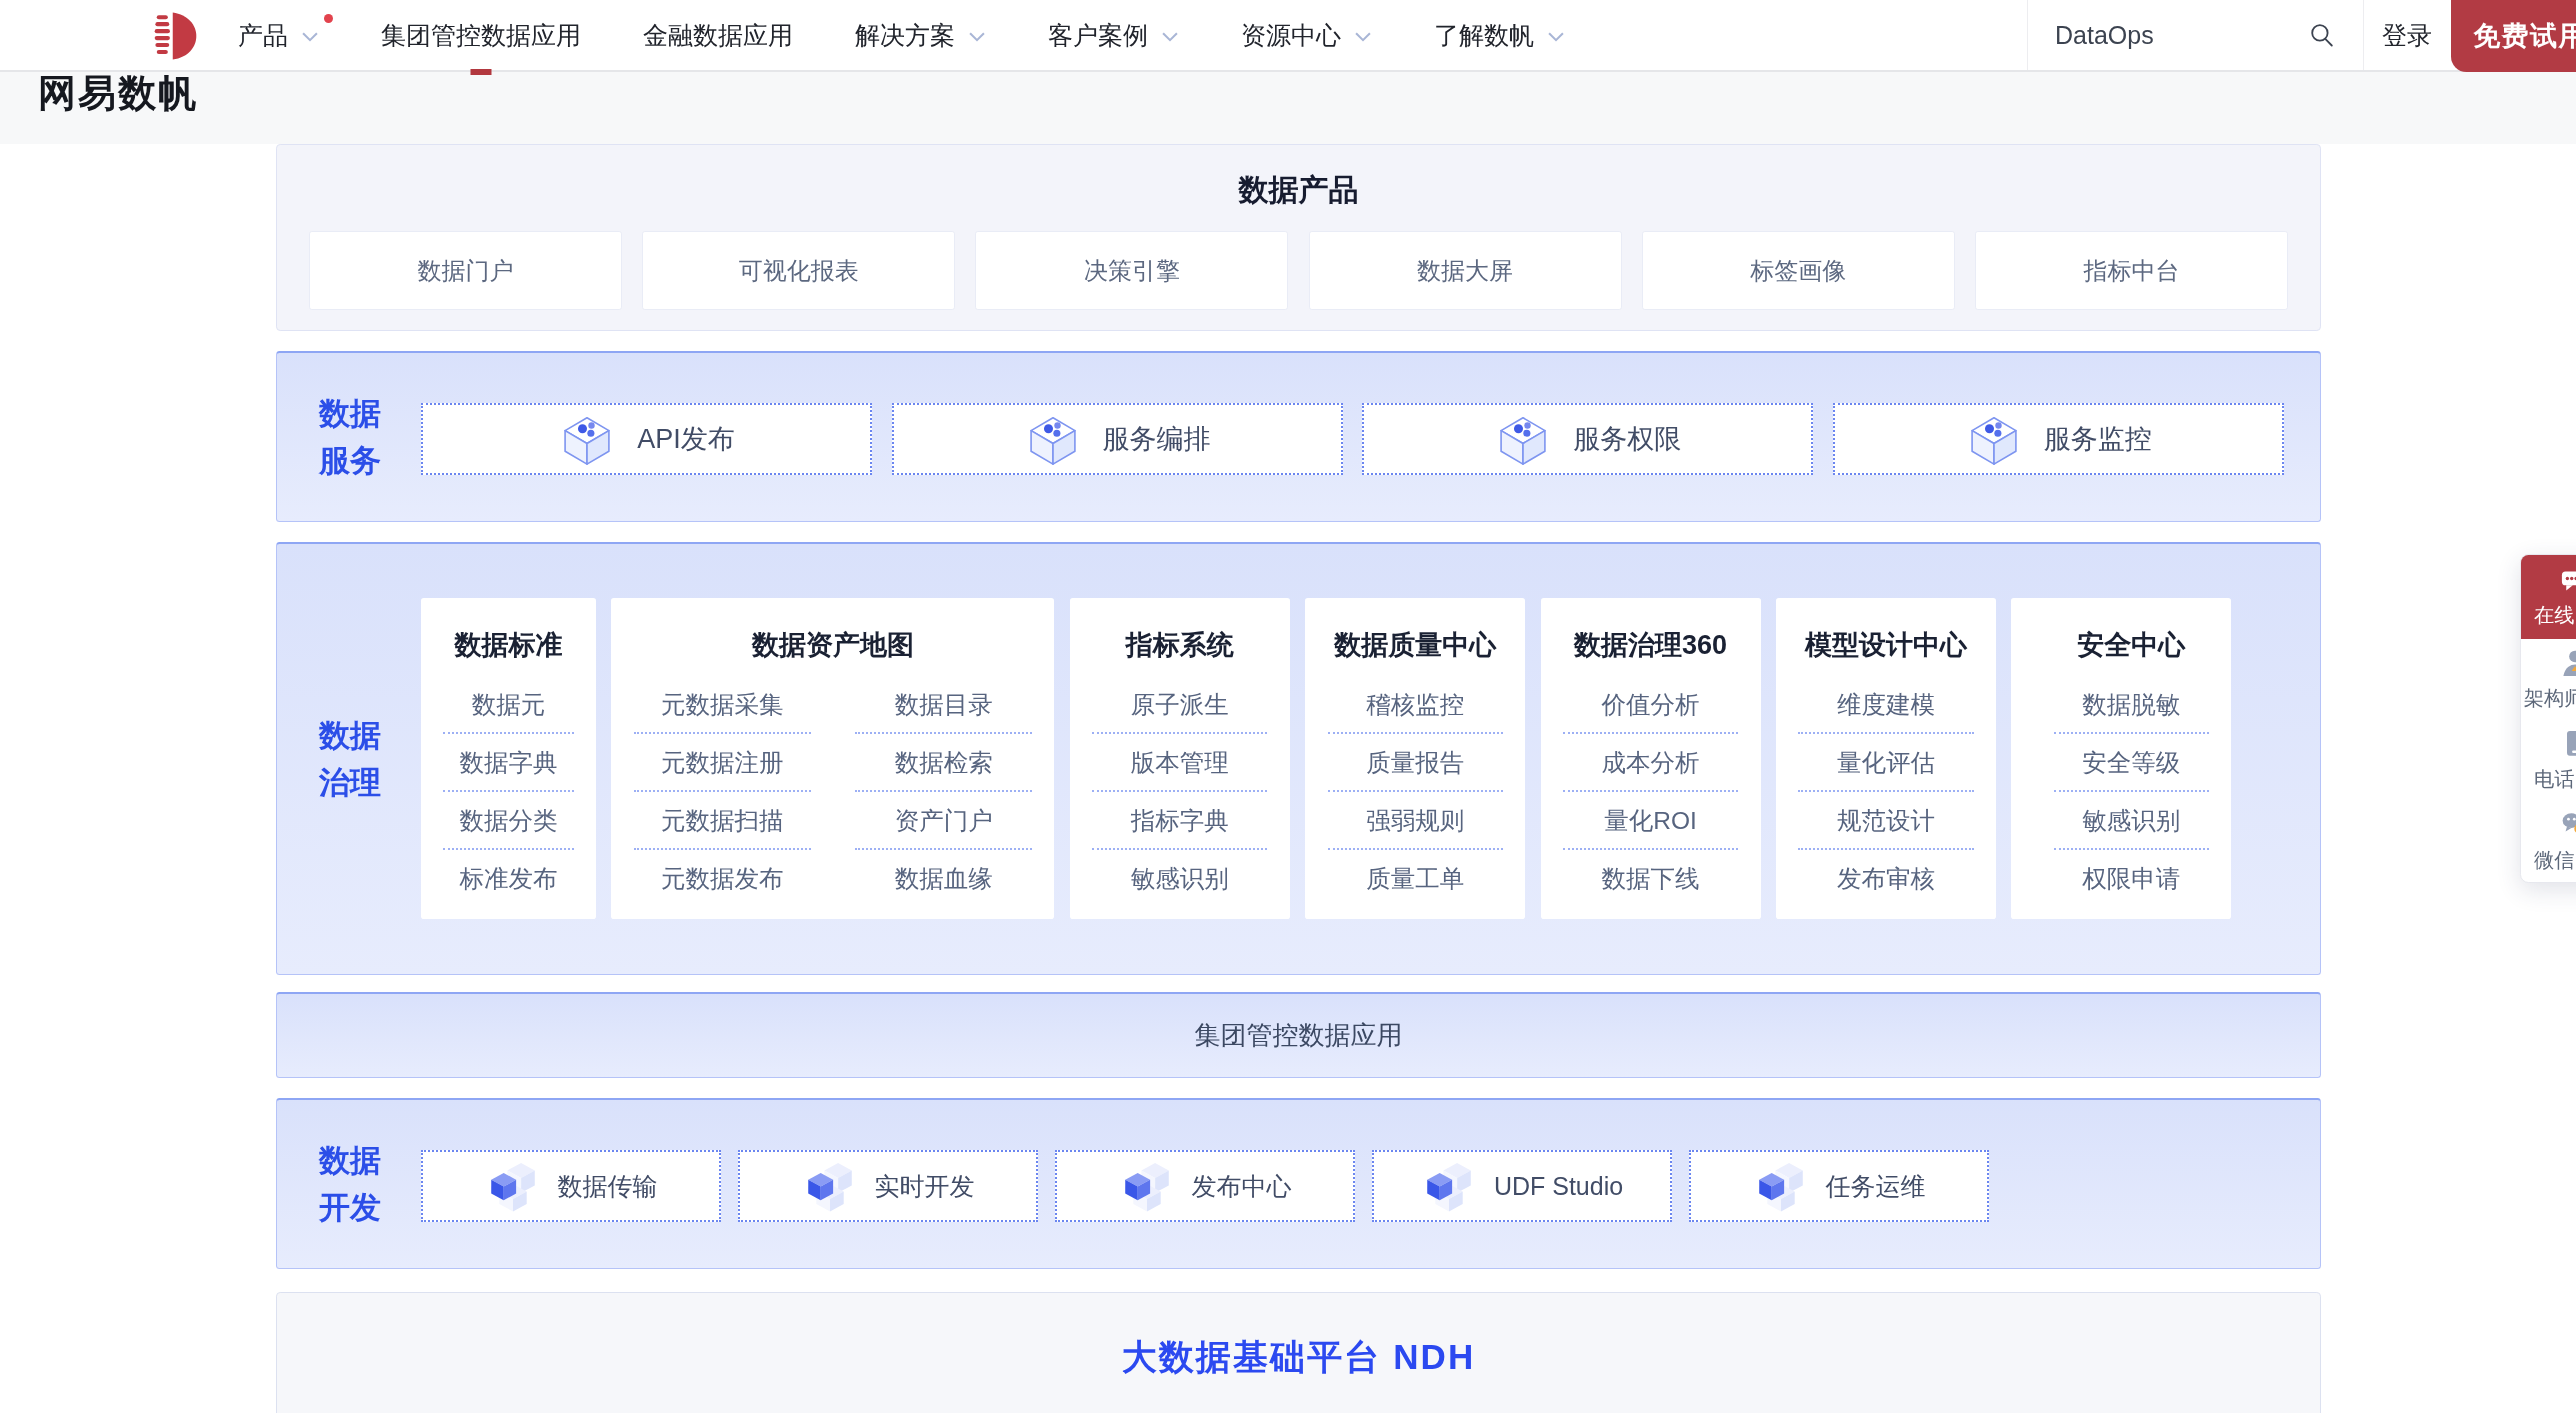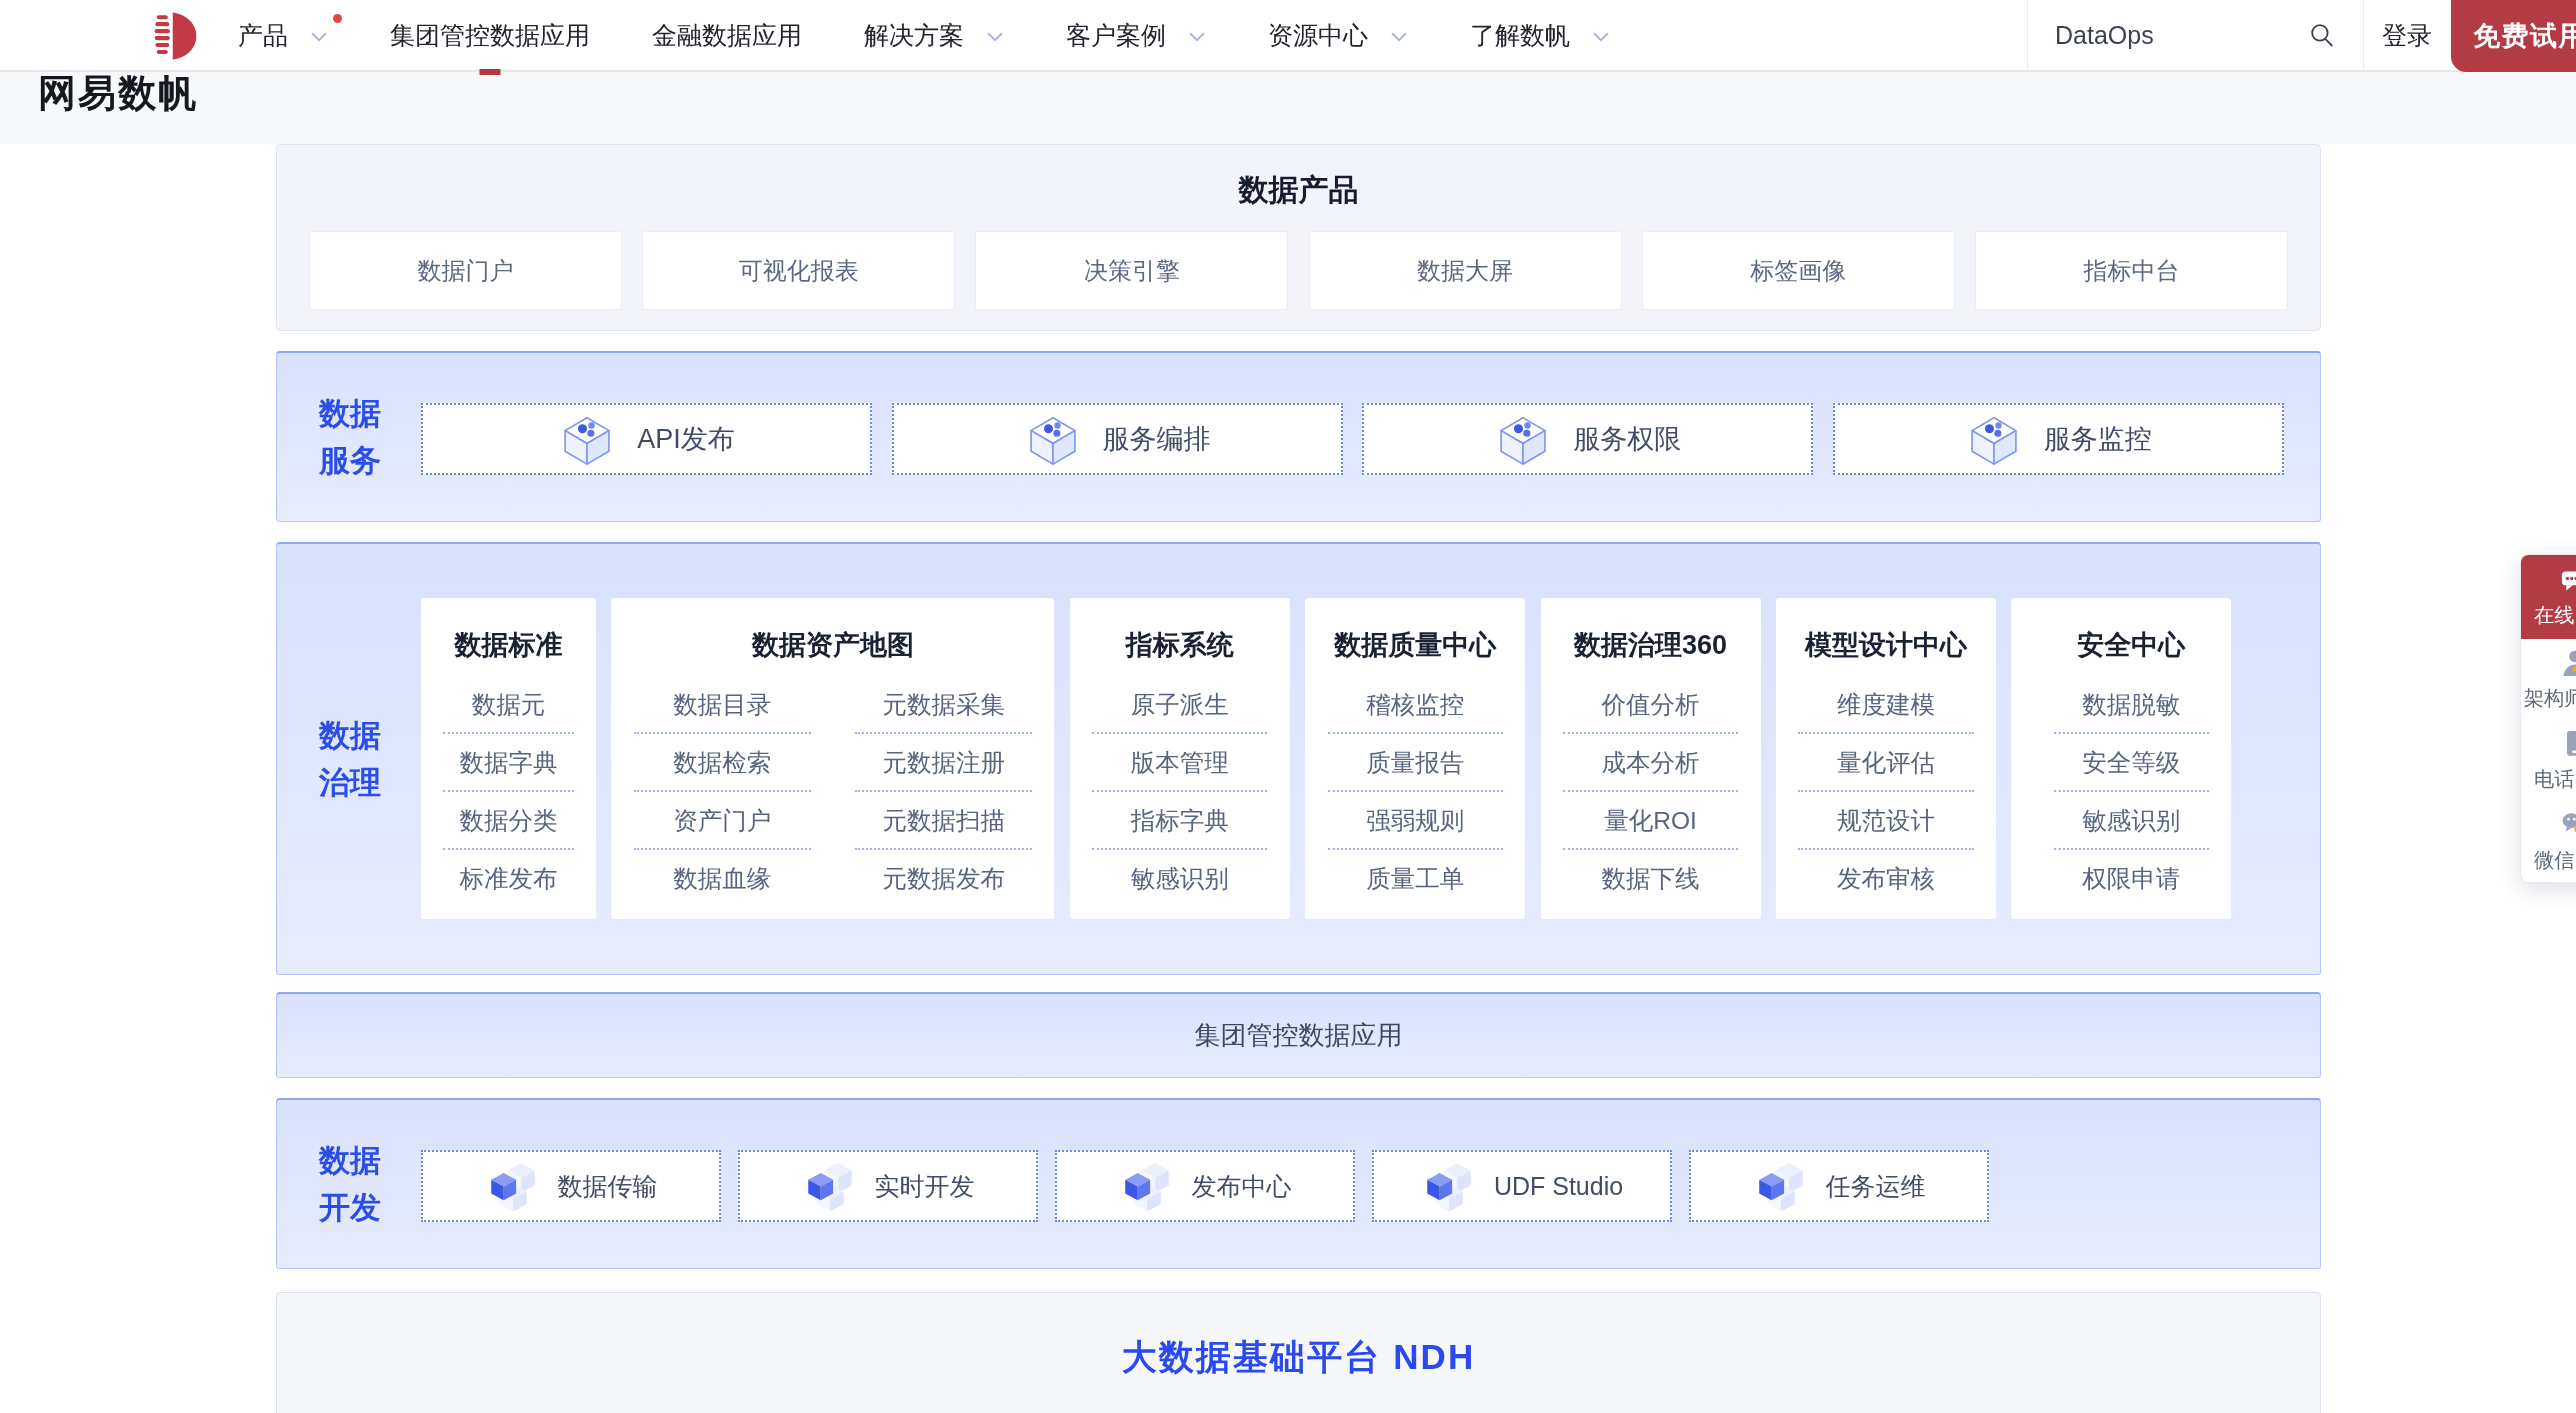--- a/index.html
+++ b/index.html
@@ -12,21 +12,21 @@
   .page{position:relative;width:2576px;height:1413px;overflow:hidden;background:#fff;}
 
   
   header{
     position:absolute;left:0;top:0;width:2576px;height:72px;background:#fff;
     border-bottom:2.1px solid #e5e6e9;box-sizing:border-box;z-index:20;
   }
   .logo{position:absolute;left:38px;top:10.5px;display:flex;align-items:flex-end;gap:7px;flex-direction:column;}
   .logo-text{font-size:38px;font-weight:bold;color:#15181f;letter-spacing:2.1px;}
   nav{position:absolute;left:238px;top:0;height:70px;display:flex;align-items:center;gap:62px;}
-  .nav-item{position:relative;height:70px;display:flex;align-items:center;gap:22px;
+  .nav-item{position:relative;height:70px;display:flex;align-items:center;gap:13px;
     font-size:25px;color:#21242c;cursor:pointer;white-space:nowrap;}
   .nav-item .dot{position:absolute;top:14px;right:-14px;width:9px;height:9px;border-radius:50%;background:#e2434d;}
   .nav-item.active::after{content:"";position:absolute;left:50%;bottom:-4.9px;transform:translateX(-50%);
     width:21px;height:6.3px;background:#b2383f;}
   .chev{margin-top:4.2px;}
   .searchbox{
     position:absolute;left:2027px;top:0;width:337px;height:70px;box-sizing:border-box;
     border-left:1.4px solid #ededf0;border-right:1.4px solid #ededf0;
     display:flex;align-items:center;padding:0 27px;font-size:25px;color:#3c4350;cursor:text;
   }
@@ -257,30 +257,30 @@
               <div class="grow">数据字典</div>
               <div class="grow">数据分类</div>
               <div class="grow">标准发布</div>
             </div>
           </div>
         </div>
         <div class="gcol" style="width: 443px;">
           <div class="gcol-title">数据资产地图</div>
           <div class="groups">
             <div class="group">
+              <div class="grow">元数据采集</div>
+              <div class="grow">元数据注册</div>
+              <div class="grow">元数据扫描</div>
+              <div class="grow">元数据发布</div>
+            </div>
+            <div class="group">
               <div class="grow">数据目录</div>
               <div class="grow">数据检索</div>
               <div class="grow">资产门户</div>
               <div class="grow">数据血缘</div>
-            </div>
-            <div class="group">
-              <div class="grow">元数据采集</div>
-              <div class="grow">元数据注册</div>
-              <div class="grow">元数据扫描</div>
-              <div class="grow">元数据发布</div>
             </div>
           </div>
         </div>
         <div class="gcol" style="width: 220px;">
           <div class="gcol-title">指标系统</div>
           <div class="groups">
             <div class="group">
               <div class="grow">原子派生</div>
               <div class="grow">版本管理</div>
               <div class="grow">指标字典</div>

